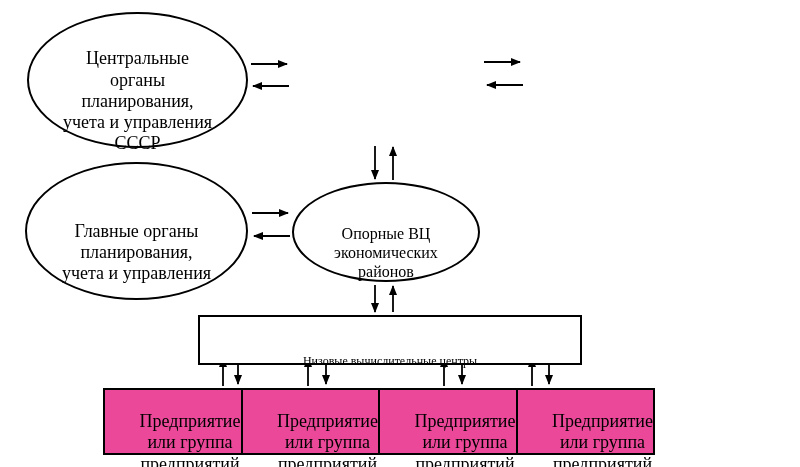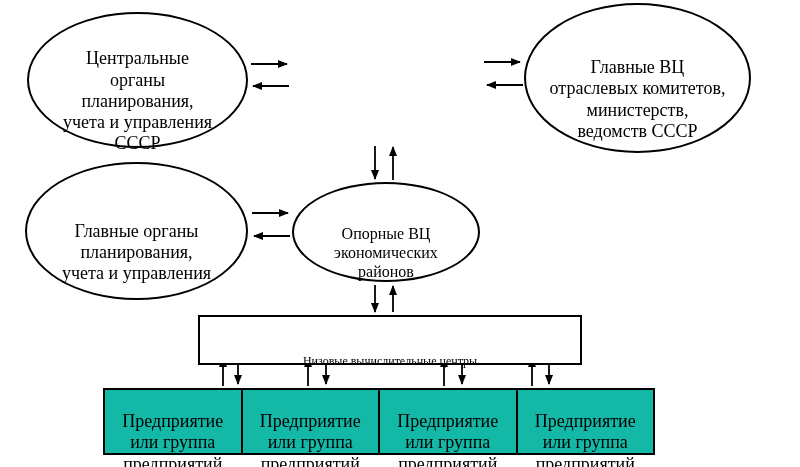--- a/index.html
+++ b/index.html
@@ -36,24 +36,24 @@
   .enterprise-row {
     position: absolute;
     left: 103px; top: 388px;
     width: 552px; height: 67px;
     display: flex;
   }
   .enterprise-cell {
     box-sizing: border-box;
     flex: 1 1 0;
     border: 2px solid #000000;
-    background: #14b8a6;
+    background: #ec4899;
     display: flex;
     align-items: center;
-    justify-content: center;
+    justify-content: flex-end;
     text-align: center;
     font-size: 18px;
   }
   .enterprise-cell + .enterprise-cell { margin-left: -2px; }
 
   .arrow-layer {
     position: absolute;
     left: 0; top: 0;
     width: 800px; height: 467px;
     pointer-events: none;
@@ -102,26 +102,20 @@
 
   <div class="node ellipse" id="n-central">
     <span class="label">Центральные
 органы
 планирования,
 учета и управления
 СССР</span>
   </div>
 
 
-  <div class="node ellipse" id="n-main">
-    <span class="label">Главные ВЦ
-отраслевых комитетов,
-министерств,
-ведомств СССР</span>
-  </div>
 
   <div class="node ellipse" id="n-local">
     <span class="label">Главные органы
 планирования,
 учета и управления</span>
   </div>
 
   <div class="node ellipse" id="n-support">
     <span class="label">Опорные ВЦ
 экономических

